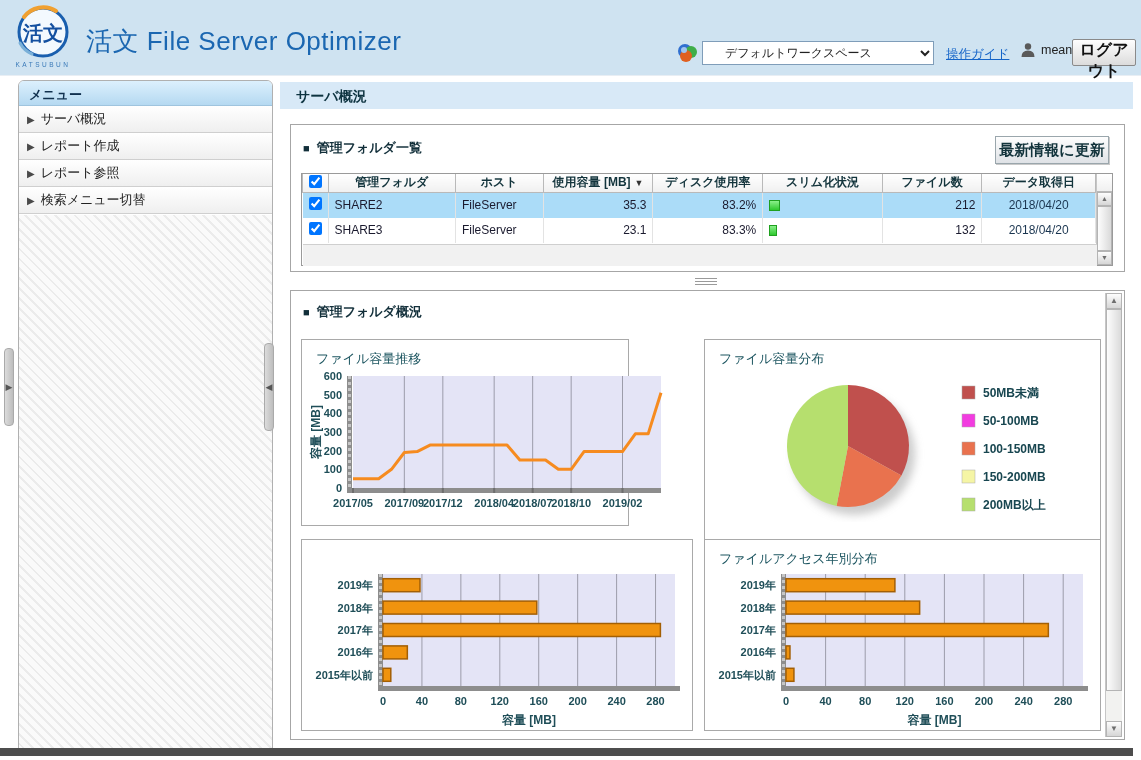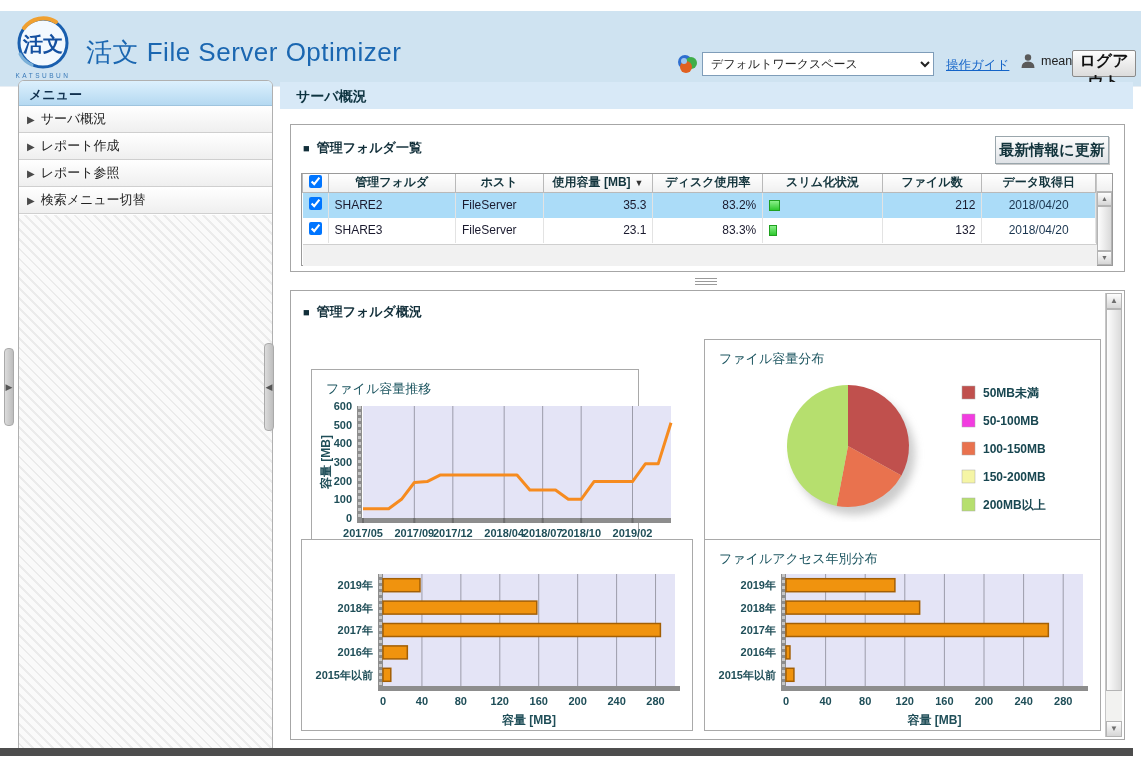--- a/index.html
+++ b/index.html
@@ -1,25 +1,25 @@
 <!DOCTYPE html>
 <html><head>
 <meta charset="utf-8">
 <style>
   * { margin:0; padding:0; box-sizing:border-box; }
   html,body { background:#ffffff; }
   body { font-family:"Liberation Sans","DejaVu Sans",sans-serif; }
   #app { position:relative; width:1141px; height:760px; background:#fff; overflow:hidden; }
 
   
-  #header { position:absolute; left:0; top:11px; width:1141px; height:76px; background:#cfe3f1; border-bottom:1px solid #e8eef4; }
+  #header { position:absolute; left:0; top:0; width:1141px; height:76px; background:#cfe3f1; border-bottom:1px solid #e8eef4; }
   #logo { position:absolute; left:12px; top:3px; width:66px; height:70px; }
   #app-title { position:absolute; left:86px; top:24px; font-size:26px; color:#1b67b1; letter-spacing:0.5px; }
   #ws-icon { position:absolute; left:676px; top:42px; width:22px; height:22px; }
-  #ws-select { position:absolute; left:702px; top:41px; width:232px; height:24px; font-size:12px; color:#222; border:1px solid #7f9db9; background:#fff; padding-left:4px; }
+  #ws-select { position:absolute; left:702px; top:41px; width:232px; height:24px; font-size:12px; color:#222; border:1px solid #7f9db9; background:#fff; padding-left:18px; }
   #guide-link { position:absolute; left:946px; top:46px; font-size:12.5px; color:#1464c8; text-decoration:underline; }
   #user { position:absolute; left:1020px; top:42px; display:flex; align-items:center; gap:5px; }
   #user-name { font-size:12.5px; color:#222; }
   #logout-btn { position:absolute; left:1072px; top:39px; width:64px; height:27px; font-size:16px; font-weight:bold; color:#111;
     background:linear-gradient(#fefefe,#dcdcdc); border:1px solid #8a8a8a; border-radius:2px; cursor:pointer; }
 
   
   #sidebar { position:absolute; left:18px; top:80px; width:255px; height:672px; border:1px solid #b0b0b0; border-radius:6px 6px 0 0; background:#fff; overflow:hidden; }
   #menu-header { height:25px; background:linear-gradient(#dcf0fd,#b5d9f1); border-bottom:1px solid #9fc4de; font-size:13px; font-weight:bold; color:#10304e; padding:5px 16px 0 10px; }
   .menu-item { height:27px; background:linear-gradient(#ffffff,#efefef); border-bottom:1px solid #cfcfcf; font-size:13px; color:#222; display:flex; align-items:center; padding-left:8px; cursor:pointer; }
@@ -68,21 +68,21 @@
   #panel-vsb .sb-btn { height:16px; font-size:8px; line-height:14px; }
   #panel-vsb .sb-thumb { height:382px; }
   #panel-vsb .sb-track { flex:1; }
 
   
   #splitter { position:absolute; left:695px; top:278px; width:22px; height:8px; cursor:row-resize;
     background:repeating-linear-gradient(180deg,#9a9a9a 0 1px,rgba(0,0,0,0) 1px 3px); }
 
   
   .chart-box { position:absolute; border:1px solid #a9a9a9; background:#fff; }
-  #box-line { left:20px; top:48px; width:328px; height:187px;margin-top:30px; }
+  #box-line { left:10px; top:48px; width:328px; height:187px; }
   #box-pie  { left:413px; top:48px; width:397px; height:202px; }
   #box-bar1 { left:10px; top:248px; width:392px; height:192px; }
   #box-bar2 { left:413px; top:248px; width:397px; height:192px; }
   .chart-title { font-size:13px; color:#1c5560; padding:10px 0 0 14px; }
   .chart-svg-wrap { position:absolute; left:5px; top:30px; }
   text.tick { font-family:"Liberation Sans","DejaVu Sans",sans-serif; font-size:11px; font-weight:bold; fill:#1f4e58; }
   text.axis-label { font-family:"Liberation Sans","DejaVu Sans",sans-serif; font-size:12px; font-weight:bold; fill:#1f4e58; }
   text.legend-text { font-family:"Liberation Sans","DejaVu Sans",sans-serif; font-size:12px; font-weight:bold; fill:#184650; }
 
   #bottom-bar { position:absolute; left:0; top:748px; width:1133px; height:8px; background:#4d4d4d; }

